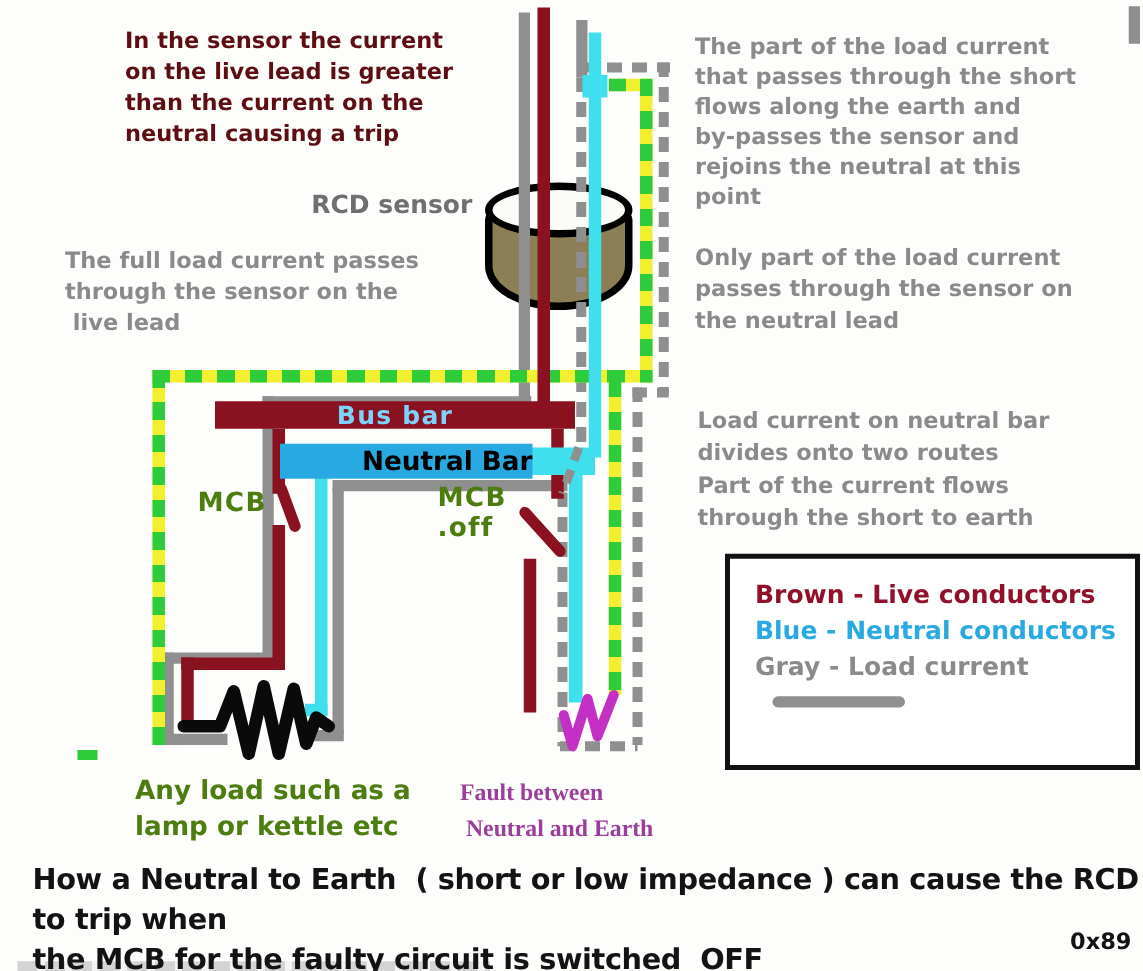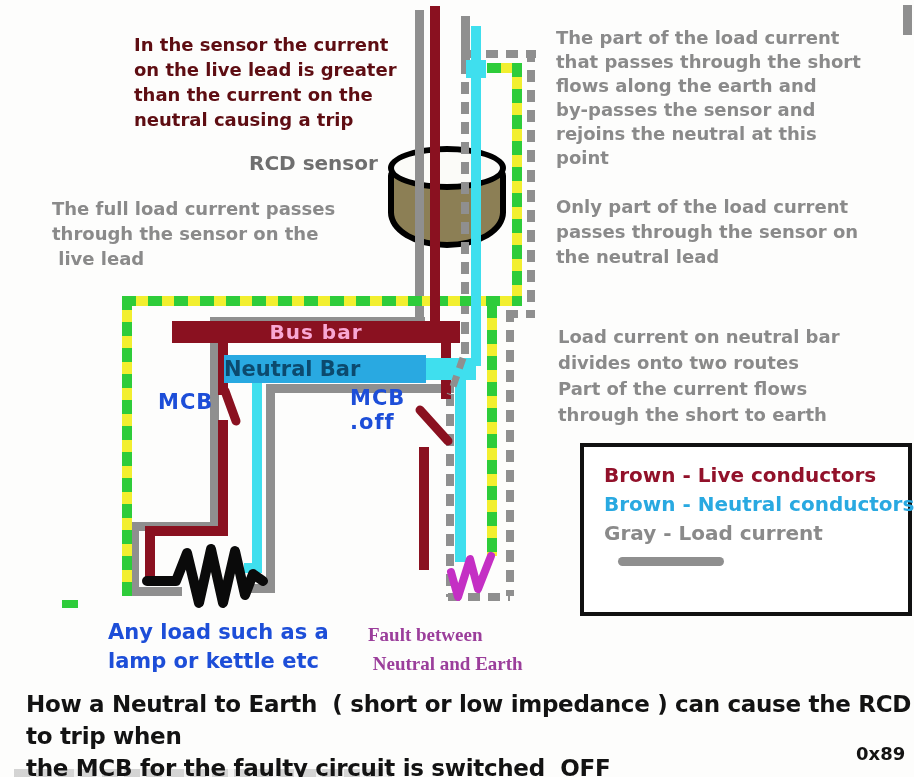--- a/index.html
+++ b/index.html
@@ -4,21 +4,21 @@
 <style>
   html,body{margin:0;padding:0;}
   body{
     width:914px;height:777px;position:relative;overflow:hidden;background:#fdfdfc;
     font-family:"DejaVu Sans", sans-serif;
   }
   
   .note{position:absolute;font-weight:bold;white-space:pre-wrap;z-index:6;line-height:25px;font-size:18px;}
   .gray-note{color:var(--gray_text);}
   .maroon-note{color:var(--live_dark_text);}
-  .black-note{color:#1d4ed8;}
+  .black-note{color:#4d7c0f;}
   .purple-note{color:var(--purple_text);font-family:Liberation Serif, serif;}
 
   
   .wire{position:absolute;z-index:2;}
   .w-gray{background:var(--gray_wire);}
   .w-red{background:var(--live);}
   .w-cyan{background:var(--cyan);}
   .dash-v{background:repeating-linear-gradient(to bottom,var(--gray_wire) 0 12px,transparent 12px 20px);}
   .dash-h{background:repeating-linear-gradient(to right,var(--gray_wire) 0 12px,transparent 12px 20px);}
   .earth-v{background-color:var(--earth_yellow);background-image:repeating-linear-gradient(to bottom,var(--earth_green) 0 14px,transparent 14px 26px);}
@@ -26,23 +26,23 @@
   .green-solid{background:var(--earth_green);}
 
   
   .sensor-body{position:absolute;left:388px;top:168px;width:118px;height:80px;box-sizing:border-box;
     background:var(--sensor_olive);border:6px solid #000;border-radius:8px 8px 60px 60px / 8px 8px 36px 36px;z-index:1;}
   .sensor-top{position:absolute;left:388px;top:146px;width:118px;height:44px;box-sizing:border-box;
     border:6px solid #000;border-radius:50%;background:#fbfbf8;z-index:1;}
 
   
   .busbar{position:absolute;left:172px;top:321px;width:288px;height:22px;background:var(--live);z-index:3;
-    color:#f9a8d4;font-weight:bold;font-size:20px;line-height:22px;text-align:center;letter-spacing:1px;}
+    color:#7dd3fc;font-weight:bold;font-size:20px;line-height:22px;text-align:center;letter-spacing:1px;}
   .neutralbar{position:absolute;left:224px;top:355px;width:202px;height:28px;background:var(--neutral_blue);z-index:3;
-    color:#0c4a6e;font-weight:bold;font-size:21px;line-height:28px;text-align:left;}
+    color:#000000;font-weight:bold;font-size:21px;line-height:28px;text-align:right;}
 
   
   .overlay{position:absolute;left:0;top:0;z-index:3;pointer-events:none;}
   .lever{stroke:var(--live);stroke-width:9;stroke-linecap:round;}
   .resistor{stroke:#0a0a0a;stroke-width:10;fill:none;stroke-linejoin:round;stroke-linecap:round;}
   .fault-line{stroke:var(--fault_magenta);stroke-width:8;fill:none;stroke-linejoin:round;stroke-linecap:round;}
   .dash-diag{stroke:var(--gray_wire);stroke-width:7;stroke-dasharray:11 8;}
 
   
   .legend{position:absolute;left:580px;top:443px;width:332px;height:173px;box-sizing:border-box;
@@ -57,21 +57,21 @@
 
   .caption{position:absolute;left:26px;top:688px;z-index:6;color:#131313;font-weight:bold;
     font-size:23px;line-height:32px;white-space:pre-wrap;letter-spacing:-0.3px;}
   .watermark{position:absolute;left:856px;top:743px;z-index:6;color:#131313;font-weight:bold;font-size:18px;}
   .bottom-strip{position:absolute;left:14px;top:769px;width:378px;height:8px;z-index:1;opacity:.75;
     background:repeating-linear-gradient(to right,#c6c6c6 0 16px,#efefef 16px 22px);}
 </style>
 </head>
 <body>
 
-<div class="note maroon-note" style="left:100px;top:32px;margin-left:34px;">In the sensor the current
+<div class="note maroon-note" style="left:100px;top:20px;">In the sensor the current
 on the live lead is greater
 than the current on the
 neutral causing a trip</div>
 <div class="note gray-note" style="left:249px;top:151px;font-size:20px;color:#6f6f6f;">RCD sensor</div>
 <div class="note gray-note" style="left:40px;top:196px;margin-left:12px;">The full load current passes
 through the sensor on the
  live lead</div>
 <div class="note gray-note" style="left:556px;top:26px;line-height:24px;">The part of the load current
 that passes through the short
 flows along the earth and
@@ -147,18 +147,18 @@
 <svg class="overlay" width="914" height="777" viewBox="0 0 914 777">
   <line class="lever" x1="225" y1="391" x2="236" y2="421"></line>
   <line class="lever" x1="420" y1="410" x2="448" y2="441"></line>
   <line class="dash-diag" x1="463" y1="358" x2="450" y2="395"></line>
   <polyline class="resistor" points="147,581 176,581 187,553 199,603 211,549 223,603 235,551 245,595 253,574 263,581"></polyline>
   <polyline class="fault-line" points="491,556 478,589 470,559 458,597 451,572"></polyline>
 </svg>
 
 <div class="legend">
   <div class="legend-row lg-brown"><span>Brown - Live conductors</span></div>
-  <div class="legend-row lg-blue"><span>Brown - Neutral conductors</span></div>
+  <div class="legend-row lg-blue"><span>Blue - Neutral conductors</span></div>
   <div class="legend-row lg-gray"><span>Gray - Load current</span></div>
   <div class="legend-row lg-gray"><span class="sw-solid"></span></div>
 </div>
 
 <div class="bottom-strip"></div>
 
 </body></html>

